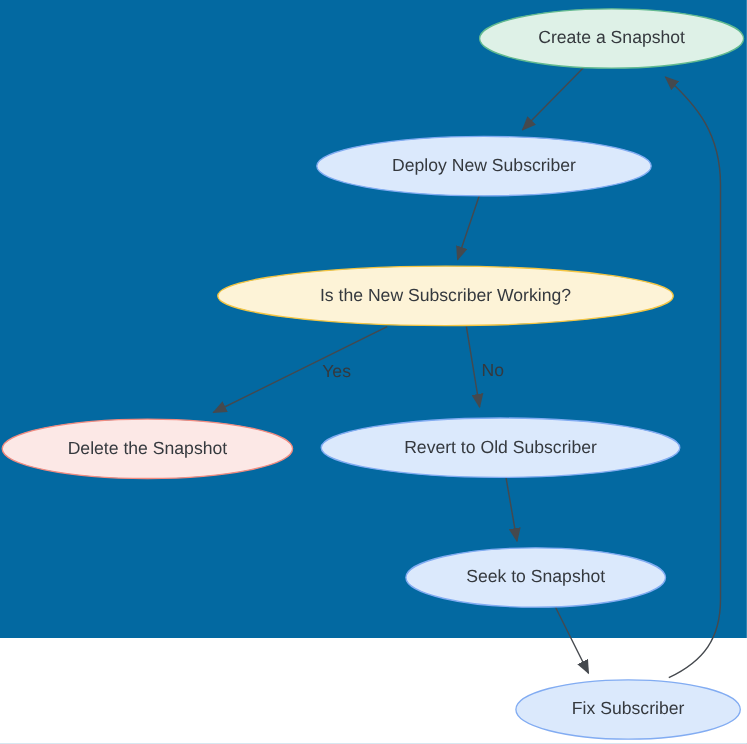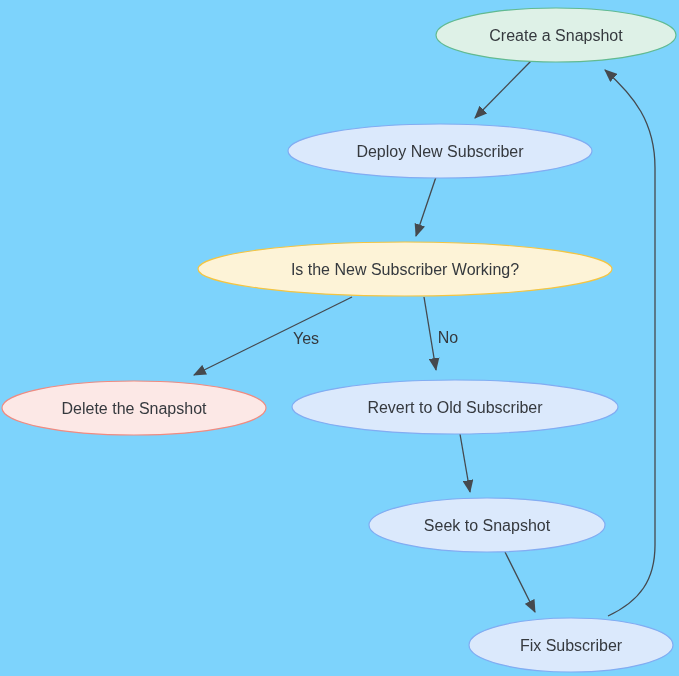--- a/index.html
+++ b/index.html
@@ -7,22 +7,22 @@
     padding: 0;
     background: #ffffff;
     width: 679px;
     height: 676px;
     overflow: hidden;
     font-family: "Liberation Sans", sans-serif;
   }
   .canvas {
     position: relative;
     width: 679px;
-    height: 676px;
-    background: #7dd3fc;
+    height: 580px;
+    background: #0369a1;
   }
   svg {
     display: block;
   }
   .node-label {
     font-family: "Liberation Sans", sans-serif;
     font-size: 16px;
   }
   .edge-label {
     font-family: "Liberation Sans", sans-serif;

